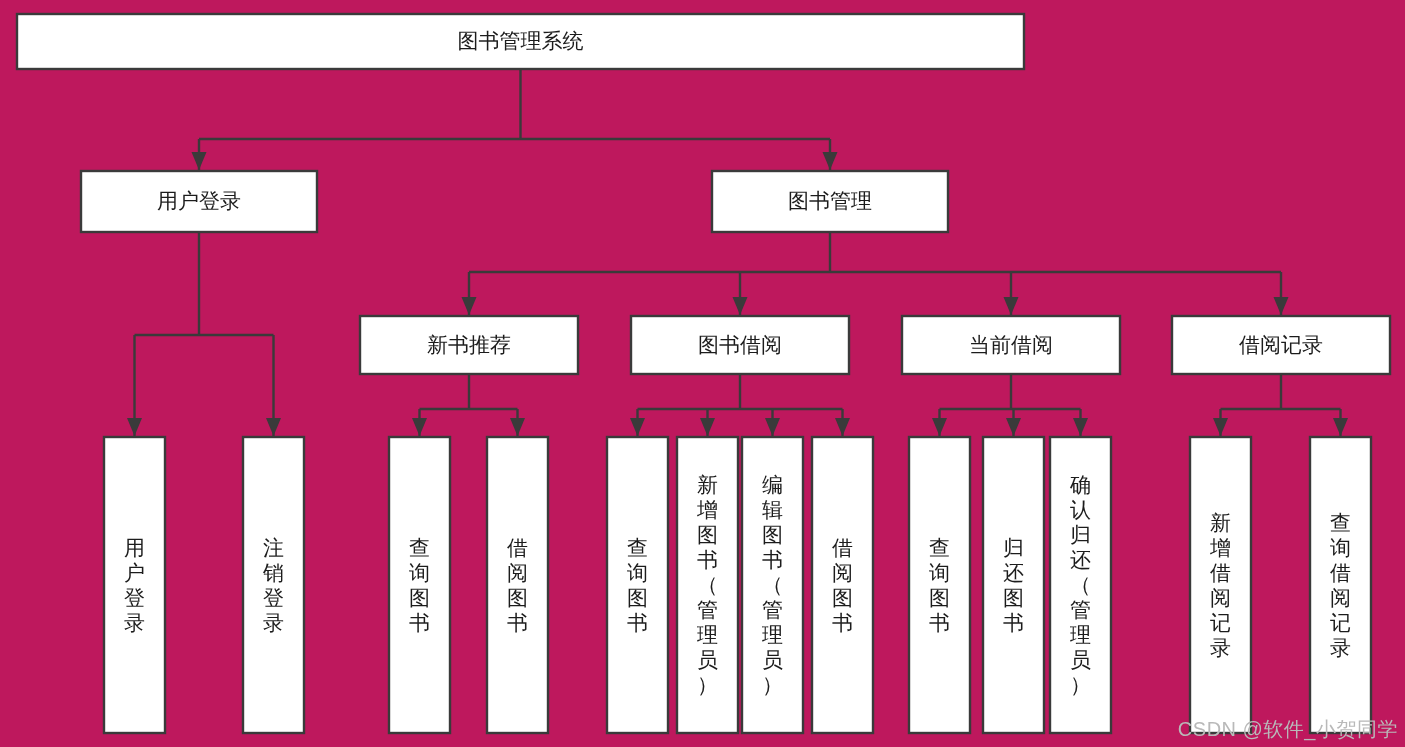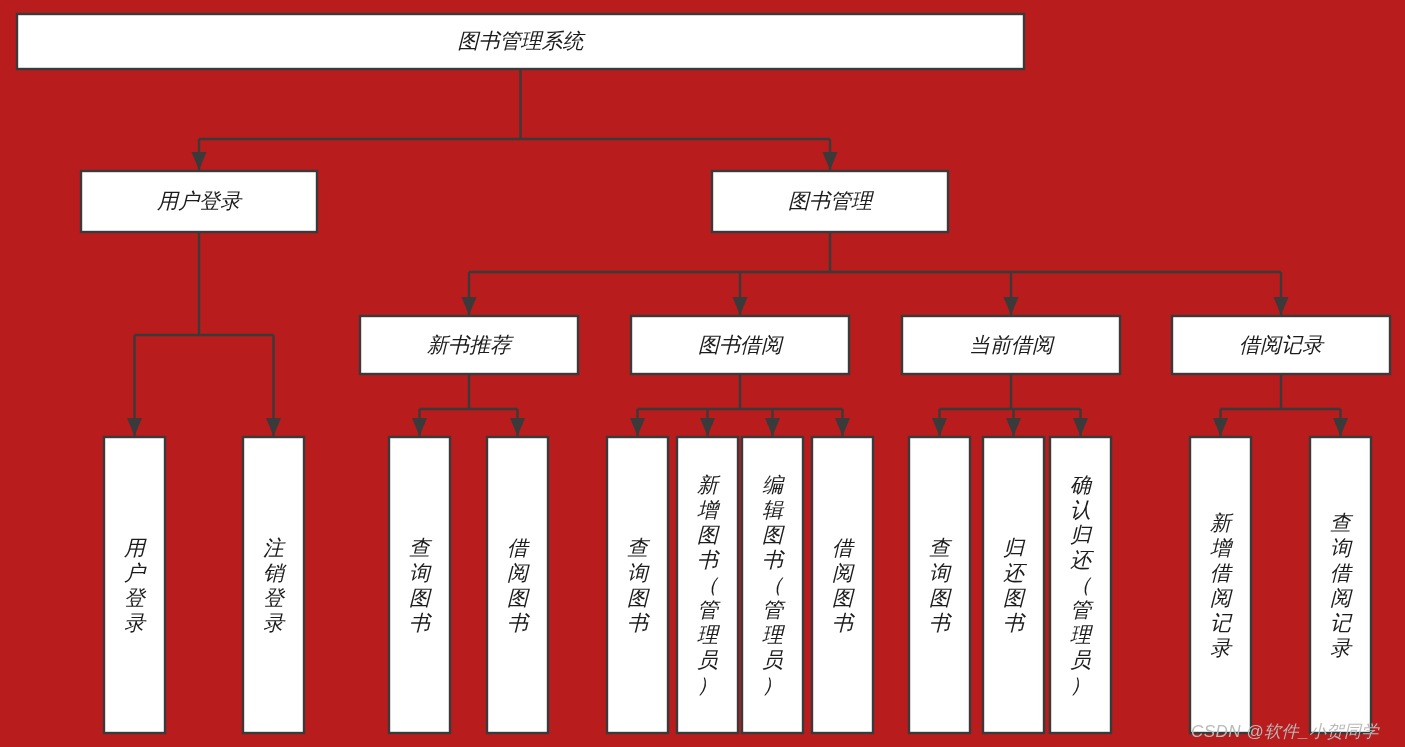--- a/index.html
+++ b/index.html
@@ -8,23 +8,22 @@
     padding: 0;
     background: #ffffff;
   }
   body {
     font-family: "Liberation Sans", "DejaVu Sans", sans-serif;
   }
   #canvas {
     position: relative;
     width: 1405px;
     height: 747px;
-    background: #b91c1c;
+    background: #be185d;
     overflow: hidden;
-    font-style: italic;
   }
   svg#diagram {
     position: absolute;
     left: 0;
     top: 0;
     width: 1405px;
     height: 747px;
     display: block;
   }
   .node-box {
@@ -50,24 +49,24 @@
     dominant-baseline: middle;
   }
   .node-label-v {
     font-family: "Liberation Sans", "DejaVu Sans", sans-serif;
     font-size: 21px;
     fill: #1c1c1c;
     text-anchor: middle;
   }
   .watermark {
     position: absolute;
-    right: 26px;
+    right: 7px;
     bottom: 4px;
     font-family: "Liberation Sans", "DejaVu Sans", sans-serif;
-    font-size: 17px;
+    font-size: 20px;
     color: #b9b9b9;
     letter-spacing: 0.5px;
     white-space: nowrap;
     user-select: none;
   }
 </style>
 </head>
 <body>
 
 <div id="canvas">

